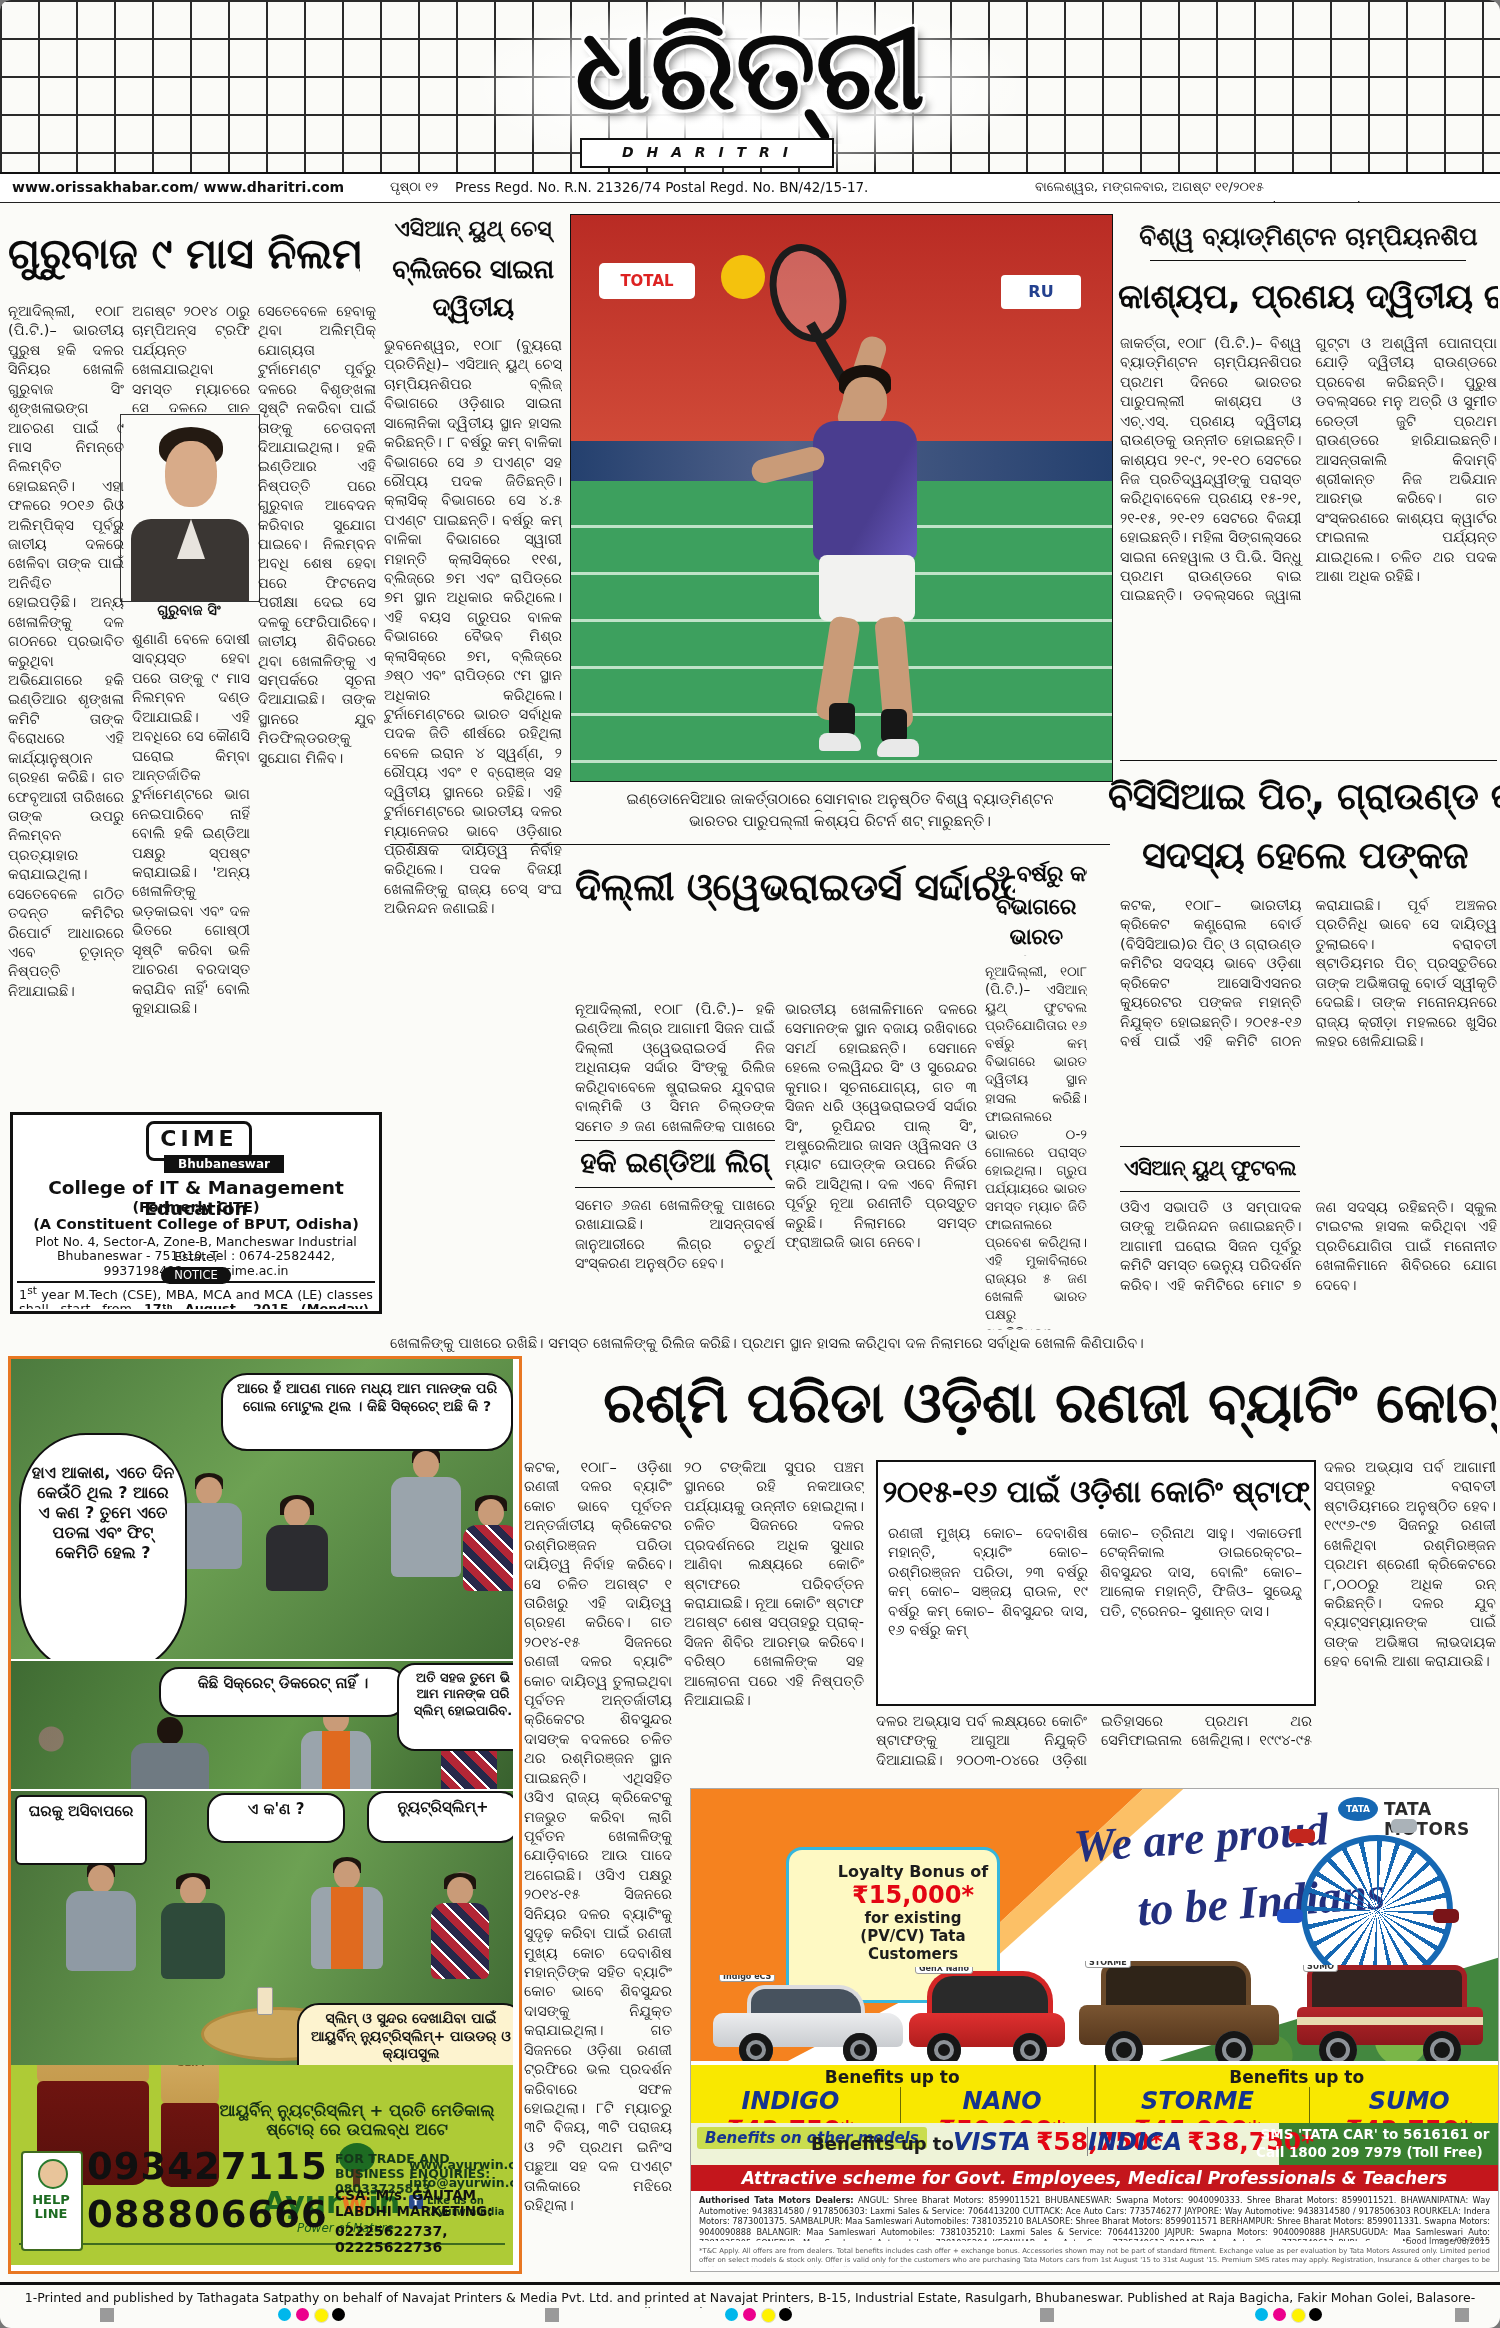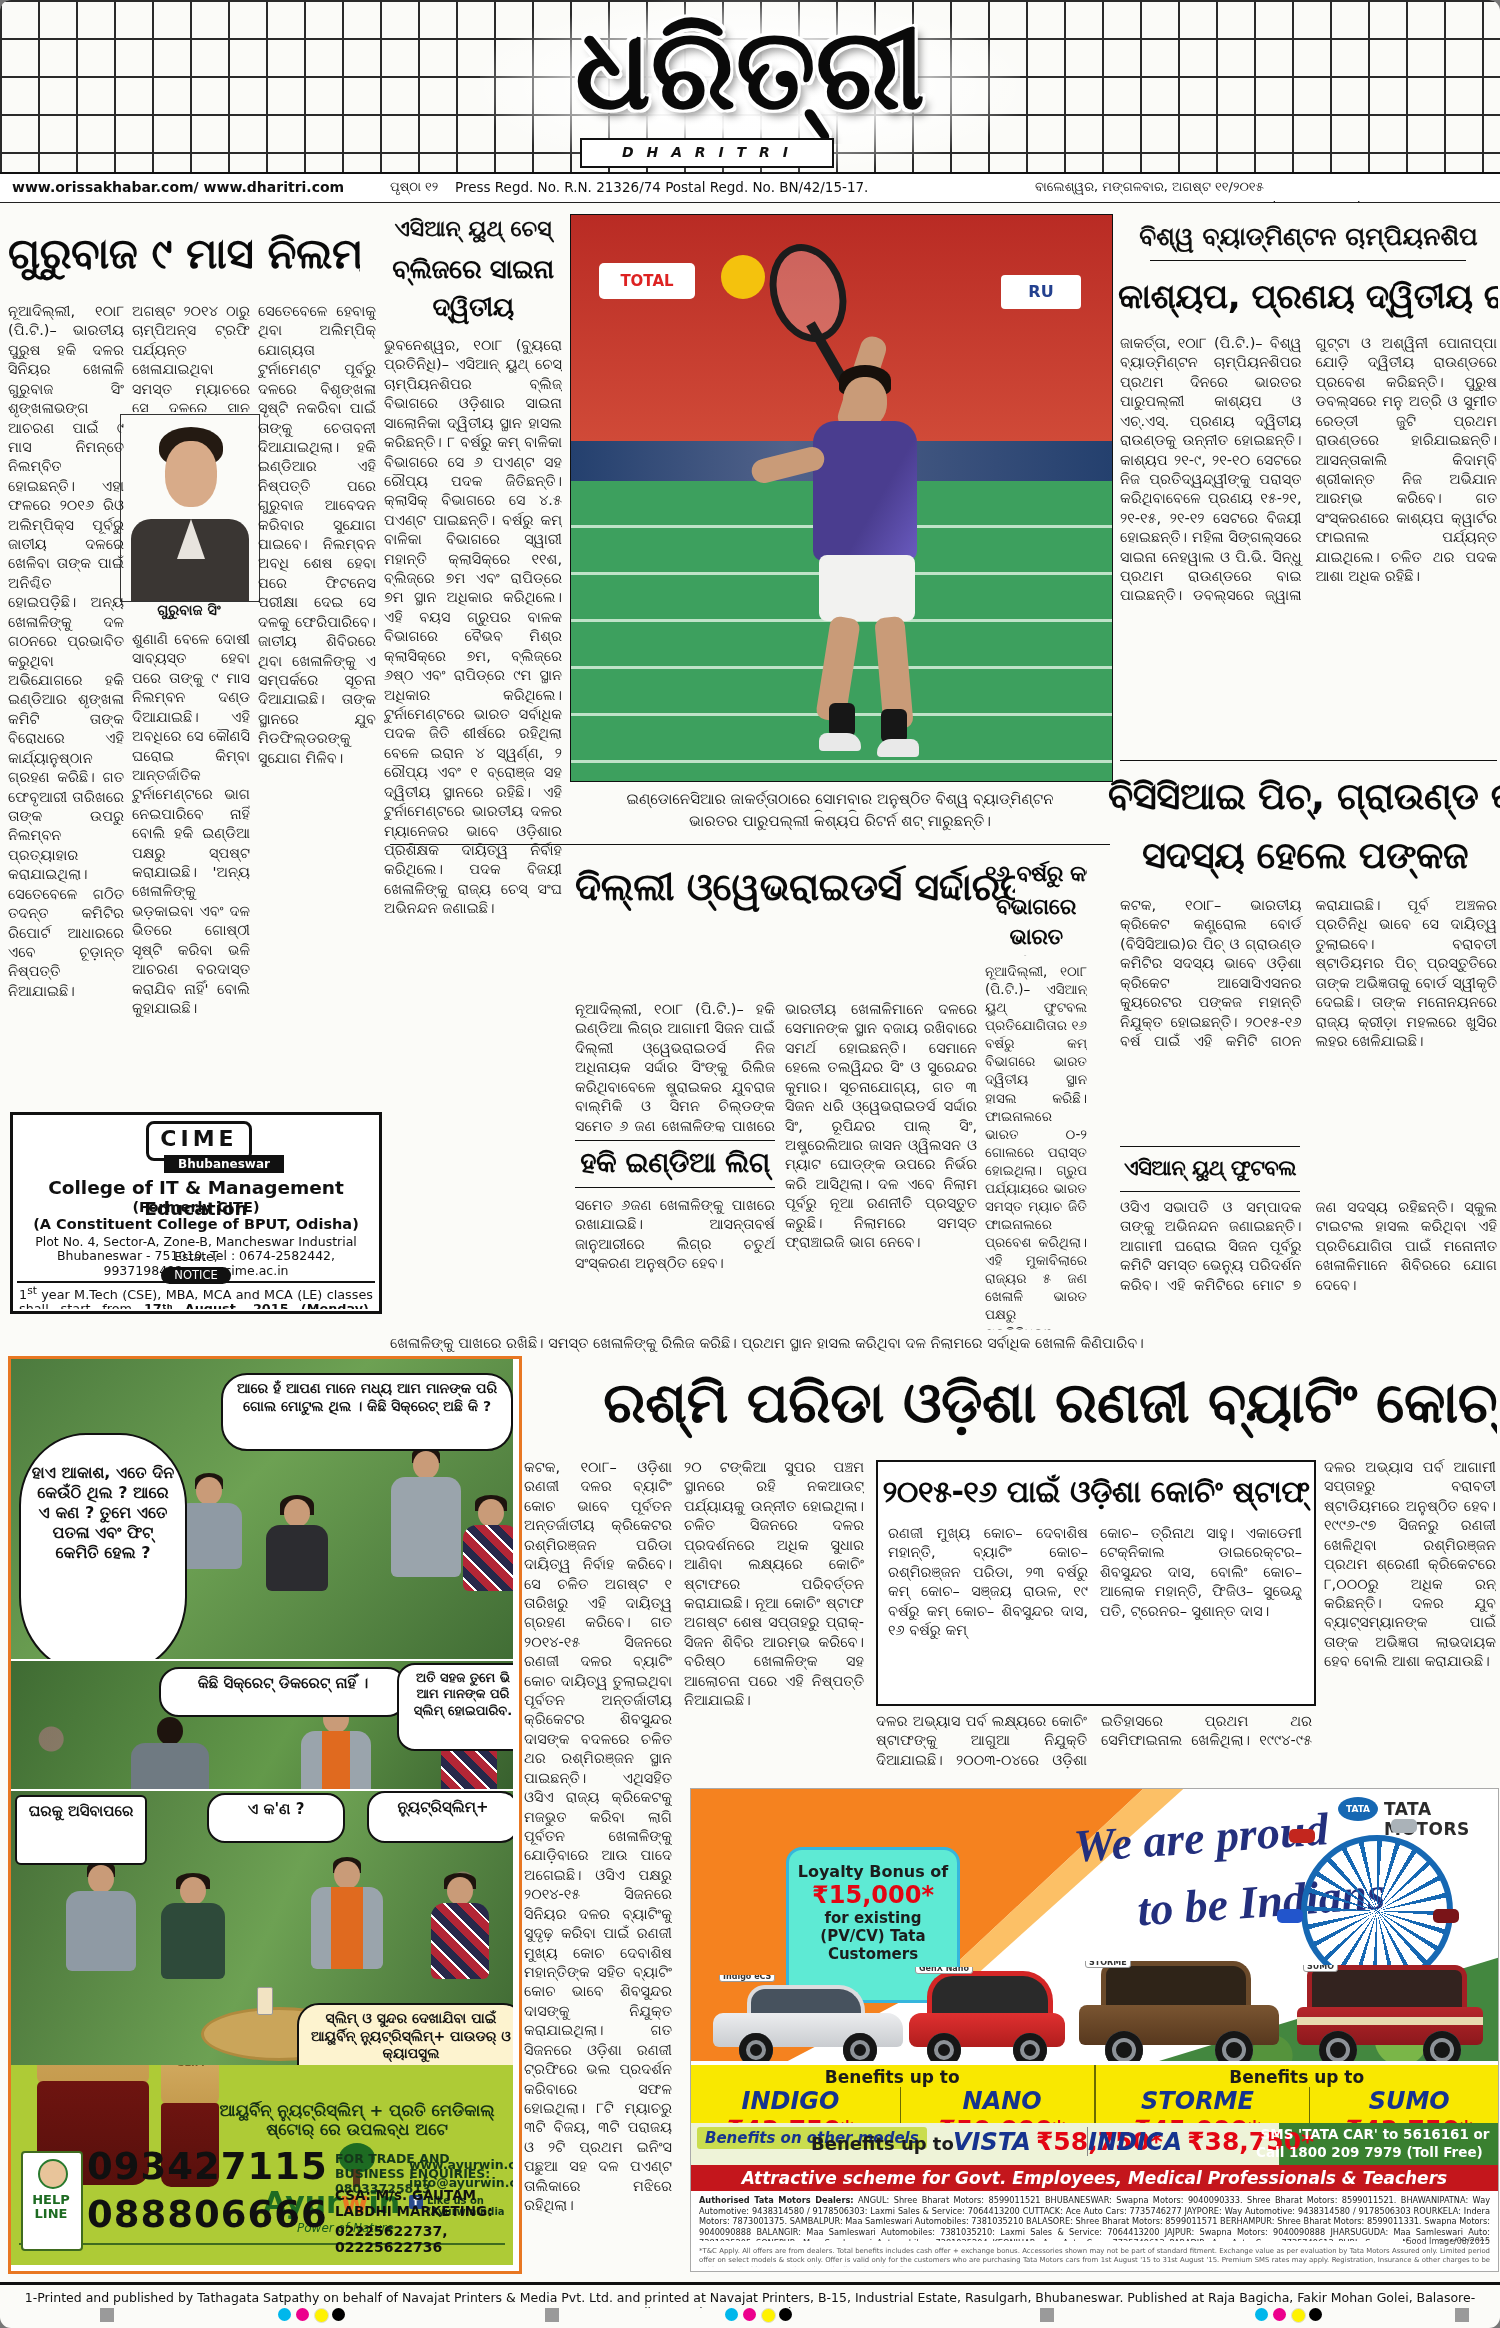--- a/index.html
+++ b/index.html
@@ -257,21 +257,21 @@
     <div class="abs" style="left:0;top:0;width:807px;height:272px;background:#fff;">
       <div class="abs" style="left:0;top:0;width:100%;height:100%;background:#f5821f;clip-path:polygon(0 0,56% 0,30% 72%,12% 100%,0 100%);"></div>
       <div class="abs" style="left:0;top:0;width:100%;height:100%;background:#fbb040;clip-path:polygon(56% 0,61% 0,34% 72%,30% 72%);opacity:.8;"></div>
       <div class="abs" style="left:0;top:0;width:100%;height:100%;background:#2f7a2a;clip-path:polygon(100% 62%,100% 100%,58% 100%);opacity:.9;"></div>
       <div class="abs" style="left:0;top:0;width:100%;height:100%;background:radial-gradient(circle at 88% 92%,#7ab648 0 26px,transparent 27px),radial-gradient(circle at 72% 98%,#55933c 0 20px,transparent 21px);"></div>
     </div>
     <div class="abs" style="right:120px;top:8px;width:40px;height:24px;border-radius:50%;background:#1668b3;color:#fff;font-size:9px;font-weight:bold;text-align:center;line-height:24px;">TATA</div>
     <div class="abs bd" style="right:10px;top:10px;width:104px;font-size:17px;color:#2b2b2b;letter-spacing:.5px;">TATA MOTORS</div>
     <div class="abs" style="left:300px;top:22px;width:420px;font-family:'Liberation Serif',serif;font-style:italic;font-weight:bold;font-size:46px;color:#232f7d;transform:rotate(-4deg);text-align:center;">We are proud</div>
     <div class="abs" style="left:360px;top:86px;width:420px;font-family:'Liberation Serif',serif;font-style:italic;font-weight:bold;font-size:46px;color:#232f7d;transform:rotate(-4deg);text-align:center;">to be Indians</div>
-    <div class="abs" style="left:95px;top:58px;width:168px;height:138px;background:#5eead4;border:3px solid #35b6dd;border-radius:16px;text-align:center;padding-top:12px;">
+    <div class="abs" style="left:95px;top:58px;width:168px;height:138px;background:#fef9c3;border:3px solid #35b6dd;border-radius:16px;text-align:center;padding-top:12px;padding-left:40px;">
       <div class="bd" style="font-size:16px;color:#1c1c1c;">Loyalty Bonus of</div>
       <div class="bd" style="font-size:24px;color:#e30613;">₹15,000*</div>
       <div class="bd" style="font-size:15px;color:#1c1c1c;padding:0 8px;">for existing (PV/CV) Tata Customers</div>
     </div>
     <div class="abs" style="left:610px;top:46px;width:140px;height:140px;border-radius:50%;border:6px solid #1668b3;background:repeating-conic-gradient(#1668b3 0deg 4deg,rgba(255,255,255,.0) 4deg 15deg);">
     </div>
     <div class="abs" style="left:598px;top:40px;width:26px;height:14px;border-radius:5px;background:#c3261e;"></div>
     <div class="abs" style="left:700px;top:30px;width:26px;height:14px;border-radius:5px;background:#aab2b8;"></div>
     <div class="abs" style="left:586px;top:120px;width:26px;height:14px;border-radius:5px;background:#2255cc;"></div>
     <div class="abs" style="left:742px;top:120px;width:26px;height:14px;border-radius:5px;background:#7a1418;"></div>

